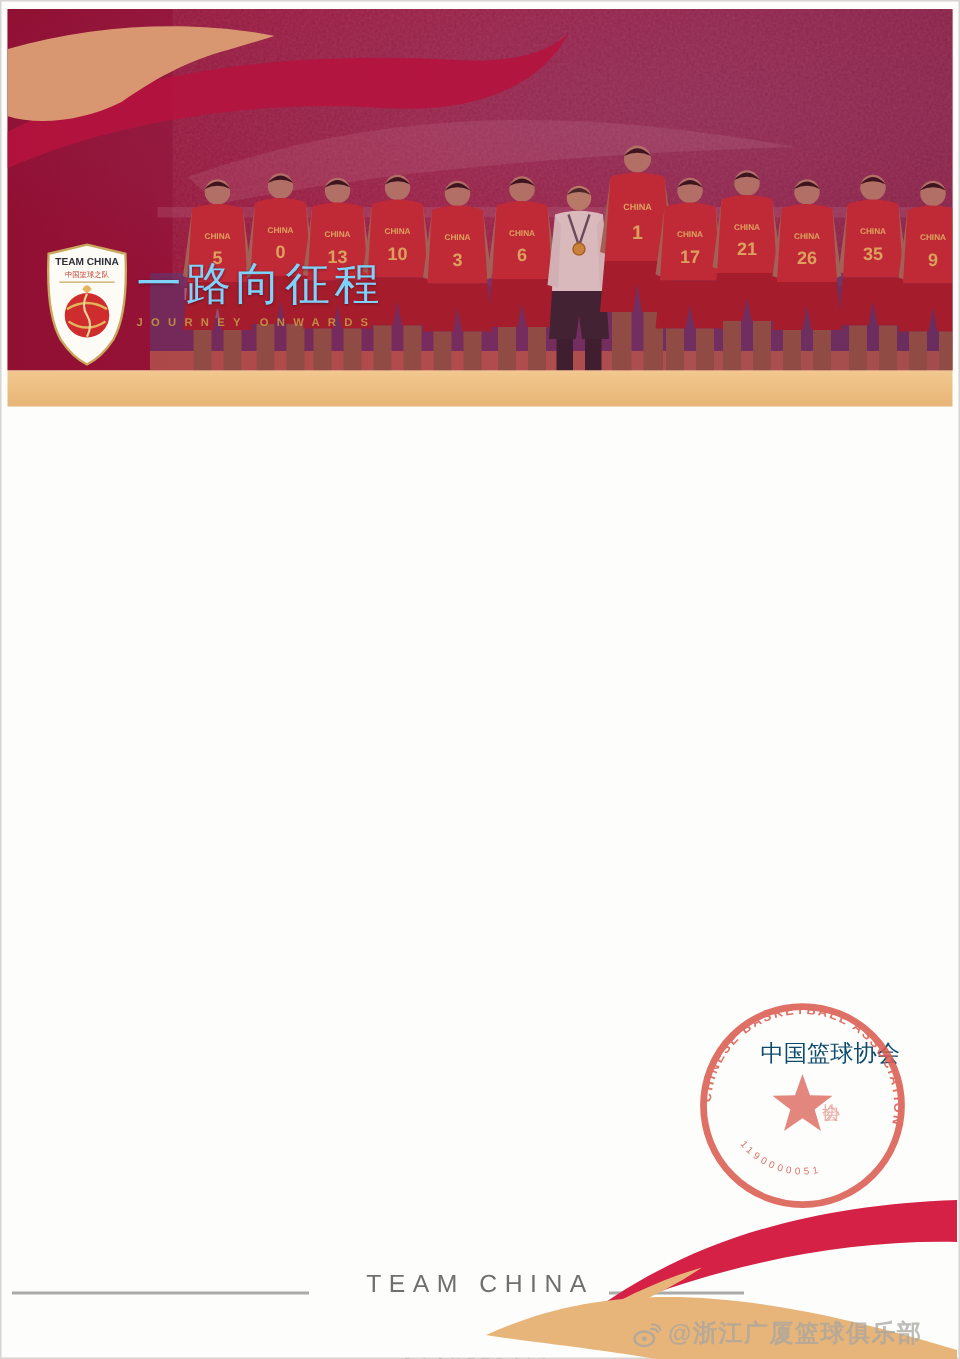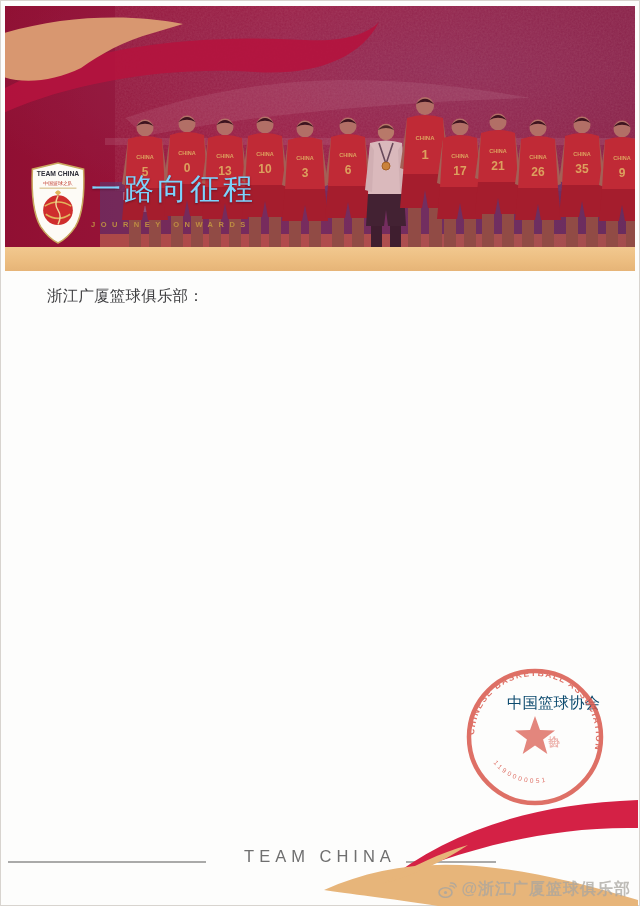--- a/index.html
+++ b/index.html
@@ -5,21 +5,21 @@
   html,body{margin:0;padding:0;background:#e9e6e2;}
   .page{position:relative;width:640px;height:906px;background:#fdfdfc;overflow:hidden;
         font-family:"Liberation Sans","DejaVu Sans",sans-serif;box-shadow:inset 0 0 0 1px #d8d4cf;}
   
   .header{position:absolute;top:6px;left:5px;right:5px;height:241px;overflow:hidden;background:#9d1639;}
   .header svg{display:block;}
   .badge{position:absolute;left:22px;top:155px;width:62px;height:84px;}
   .slogan-wrap{position:absolute;left:86px;top:163px;width:156px;text-align:center;}
   .slogan{font-size:30px;font-weight:normal;color:#7dd3fc;letter-spacing:3px;white-space:nowrap;
           text-shadow:0 1px 2px rgba(60,0,20,.55);}
-  .slogan-en{margin-top:10px;font-size:7.5px;font-weight:bold;color:#bd8c42;letter-spacing:5.5px;white-space:nowrap;}
+  .slogan-en{margin-top:0;font-size:7.5px;font-weight:bold;color:#bd8c42;letter-spacing:5.5px;white-space:nowrap;}
   
   .goldbar{position:absolute;top:247px;left:5px;right:5px;height:24px;
            background:linear-gradient(180deg,#f2c88f 0%,#ecbd80 60%,#e6b477 100%);}
   
   .letter{position:absolute;top:281px;left:47px;right:46px;color:#3e3e40;
           font-size:15.5px;line-height:29px;text-align:justify;letter-spacing:.2px;}
   .letter p{margin:4px 0 0 0;text-indent:2.05em;}
   .letter .salutation{margin:0;text-indent:0;}
   
   .signoff{position:absolute;top:686px;left:430px;width:170px;text-align:right;
@@ -27,21 +27,21 @@
   .stamp{position:absolute;left:460px;top:662px;width:150px;height:150px;opacity:.85;}
   
   .rule{position:absolute;top:861px;height:2px;background:#8d8d8d;opacity:.75;}
   .rule-left{left:8px;width:198px;}
   .rule-right{left:406px;width:90px;}
   .footer-team{position:absolute;top:847px;left:0;width:100%;text-align:center;color:#6f6f6f;
                font-size:16.5px;letter-spacing:5px;font-weight:500;}
   .footer-sport{position:absolute;top:904px;left:0;width:100%;text-align:center;color:#8f8f8f;
                 font-size:9px;letter-spacing:4px;font-weight:bold;}
   .swoosh-br{position:absolute;right:0;bottom:0;width:322px;height:116px;}
-  .watermark{position:absolute;right:9px;bottom:6px;display:flex;align-items:center;gap:4px;
+  .watermark{position:absolute;right:25px;bottom:6px;display:flex;align-items:center;gap:4px;
              color:rgba(168,165,160,.75);font-size:16px;font-weight:bold;letter-spacing:1px;}
 </style>
 </head>
 <body>
 
 <div class="page">
 
   <div class="header">
     <svg width="630" height="241" viewBox="0 0 630 241">
       <defs>
@@ -253,21 +253,20 @@
 
     <div class="slogan-wrap">
       <div class="slogan">一路向征程</div>
       <div class="slogan-en">JOURNEY ONWARDS</div>
     </div>
   </div>
 
   <div class="goldbar"></div>
 
   <div class="letter">
-    <p class="salutation">浙江广厦篮球俱乐部：</p>
   </div>
 
   <div class="signoff">
     <div>中国篮球协会</div>
   </div>
 
   <svg class="stamp" viewBox="0 0 150 150">
     <defs>
       <path id="ringPath" d="M 14 75 A 61 61 0 1 1 136 75 A 61 61 0 1 1 14 75"></path>
       <path id="codePath" d="M 30 96 A 53 53 0 0 0 120 96"></path>

